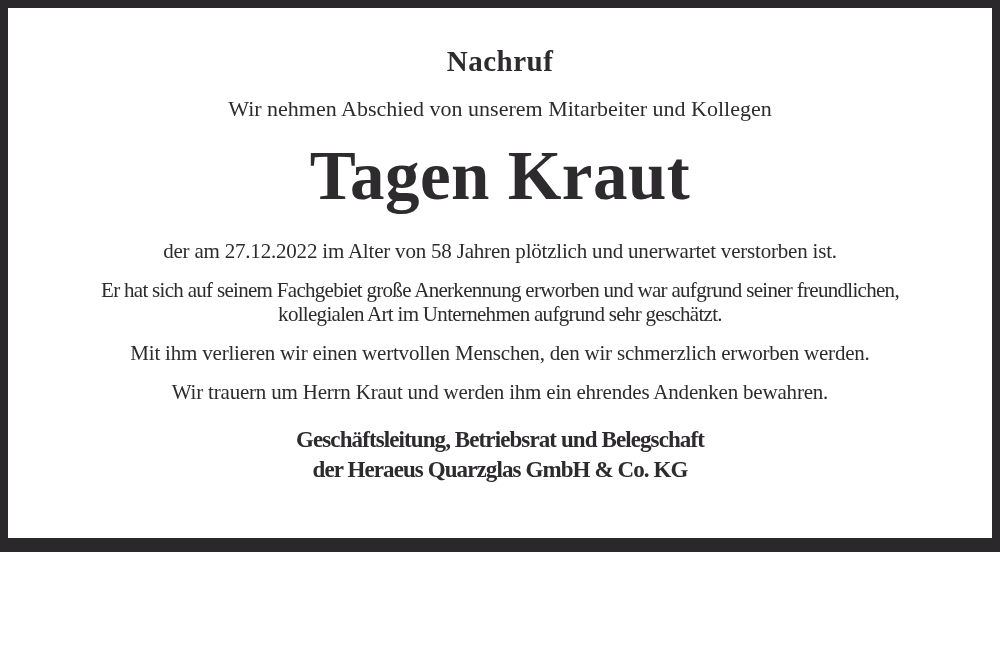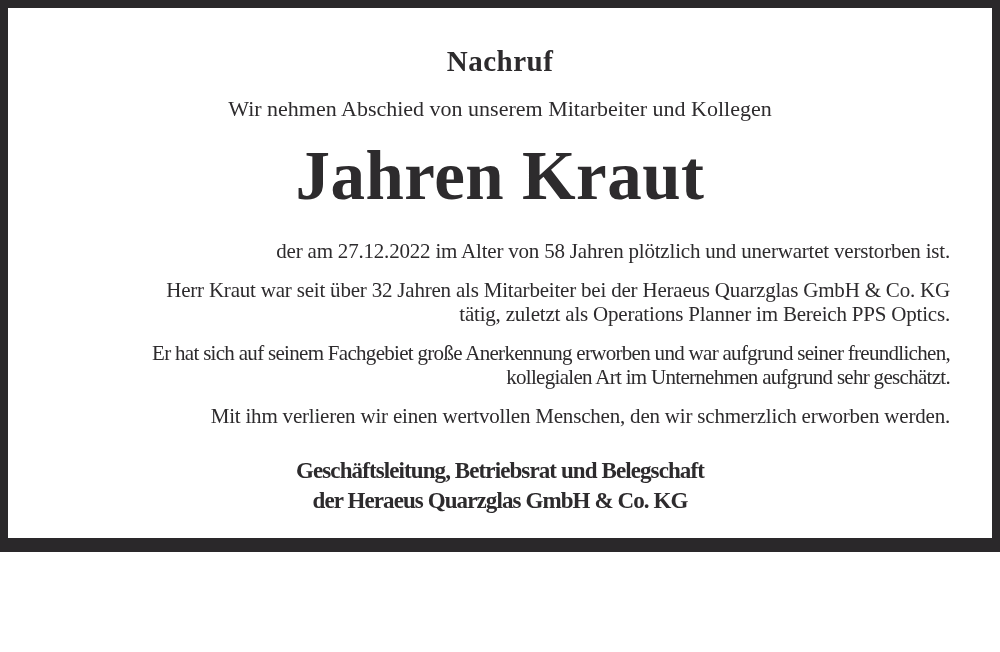--- a/index.html
+++ b/index.html
@@ -42,59 +42,58 @@
     margin-top:18px;
   }
   .deceased-name{
     font-size:69px;
     font-weight:bold;
     line-height:76px;
     margin:16px 0 0 0;
     letter-spacing:0.5px;
   }
   .body-block{
-    text-align:right;
+    text-align:center;
     margin-top:10px;
   }
   .body-block p{
     font-size:21px;
     line-height:24px;
     letter-spacing:-0.2px;
     margin:15px 0;
     white-space:pre-line;
   }
   .body-block p.first{margin-top:25px;}
   .body-block p.tight{letter-spacing:-0.7px;}
   .signature-block{
-    margin-top:28px;
+    margin-top:21px;
     font-size:23px;
     font-weight:bold;
     line-height:30px;
     letter-spacing:-0.9px;
     white-space:pre-line;
   }
 </style>
 </head>
 <body>
 
 <div class="page">
   <div class="inner-frame">
 
     <div class="notice-header">Nachruf</div>
 
     <div class="intro-line">Wir nehmen Abschied von unserem Mitarbeiter und Kollegen</div>
 
-    <h1 class="deceased-name">Jahren Kraut</h1>
+    <h1 class="deceased-name">Tagen Kraut</h1>
 
     <div class="body-block">
       <p class="first">der am 27.12.2022 im Alter von 58 Jahren plötzlich und unerwartet verstorben ist.</p>
-      <p>Herr Kraut war seit über 32 Jahren als Mitarbeiter bei der Heraeus Quarzglas GmbH &amp; Co. KG
-tätig, zuletzt als Operations Planner im Bereich PPS Optics.</p>
       <p class="tight">Er hat sich auf seinem Fachgebiet große Anerkennung erworben und war aufgrund seiner freundlichen,
 kollegialen Art im Unternehmen aufgrund sehr geschätzt.</p>
       <p>Mit ihm verlieren wir einen wertvollen Menschen, den wir schmerzlich erworben werden.</p>
+      <p>Wir trauern um Herrn Kraut und werden ihm ein ehrendes Andenken bewahren.</p>
     </div>
 
     <div class="signature-block">Geschäftsleitung, Betriebsrat und Belegschaft
 der Heraeus Quarzglas GmbH &amp; Co. KG</div>
 
   </div>
 </div>
 
 </body></html>

